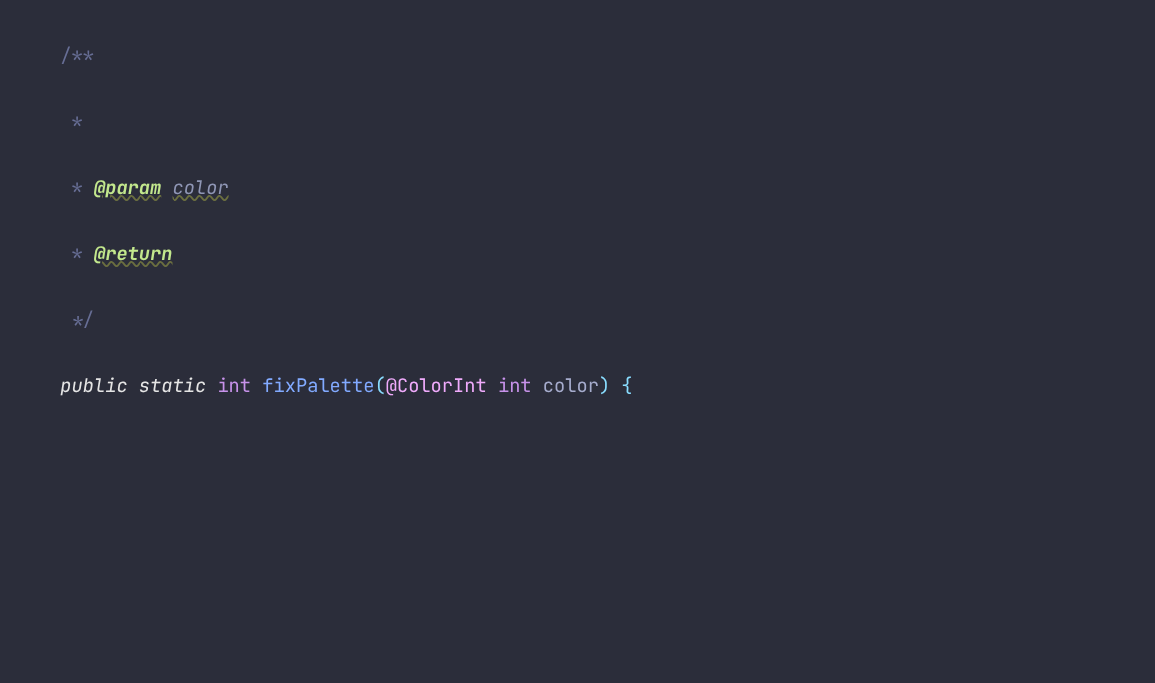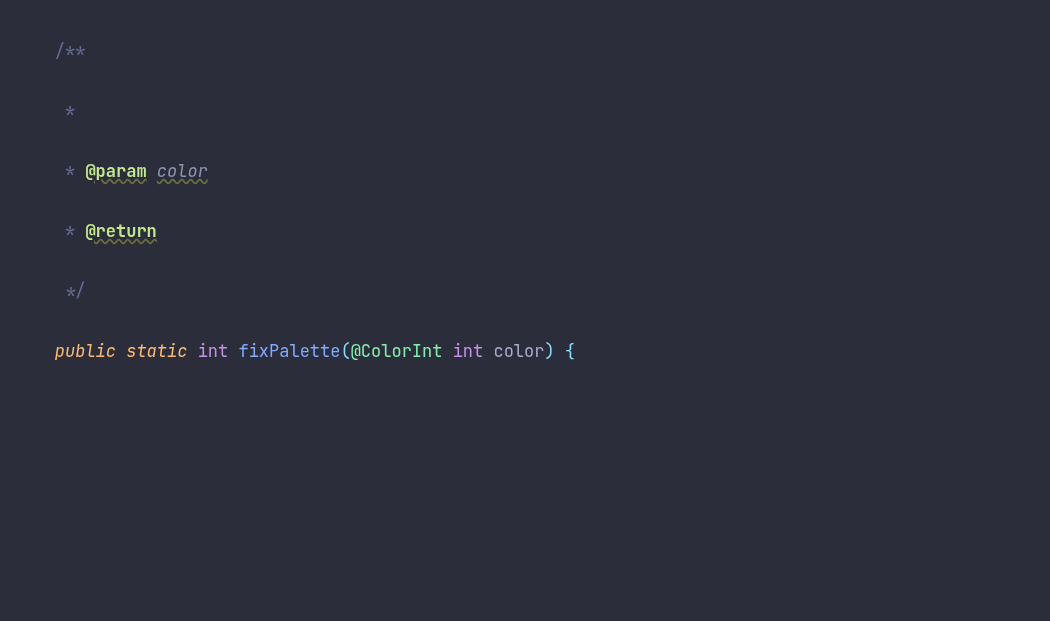--- a/index.html
+++ b/index.html
@@ -6,29 +6,29 @@
   .editor{
     font-family:"JetBrains Mono","Fira Code",Menlo,Consolas,monospace;
     font-size:17px;
     line-height:30px;
     color:#a6accd;
     padding:6px 0 0 0;
     white-space:pre;
     position:relative;
   }
   .line{padding-left:14px;height:30px}
-  .c-kw{color:#fdba74;font-style:italic}
+  .c-kw{color:#e5e5e5;font-style:italic}
   .c-type{color:#c792ea;}
   .c-fn{color:#82aaff}
   .c-id{color:#a6accd}
   .c-punc{color:#89ddff}
-  .c-anno{color:#86efac}
+  .c-anno{color:#f0abfc}
   .c-param{color:#a6accd}
   .c-doc{color:#676e95}
-  .c-doctag{color:#c3e88d;font-weight:bold;text-decoration:underline;text-decoration-style:wavy;text-decoration-color:#6b6f3f}
+  .c-doctag{color:#c3e88d;font-style:italic;font-weight:bold;text-decoration:underline;text-decoration-style:wavy;text-decoration-color:#6b6f3f}
   .c-docparam{color:#8f96b5;font-style:italic;text-decoration:underline;text-decoration-style:wavy;text-decoration-color:#6b6f3f}
   .c-const{color:#ffcb6b}
   .c-class{color:#a6accd}
   .c-static{color:#ffcb6b;font-style:italic}
 </style>
 </head>
 <body>
 
 <div class="editor">
 <div class="line">    <span class="c-doc">/**</span></div>

